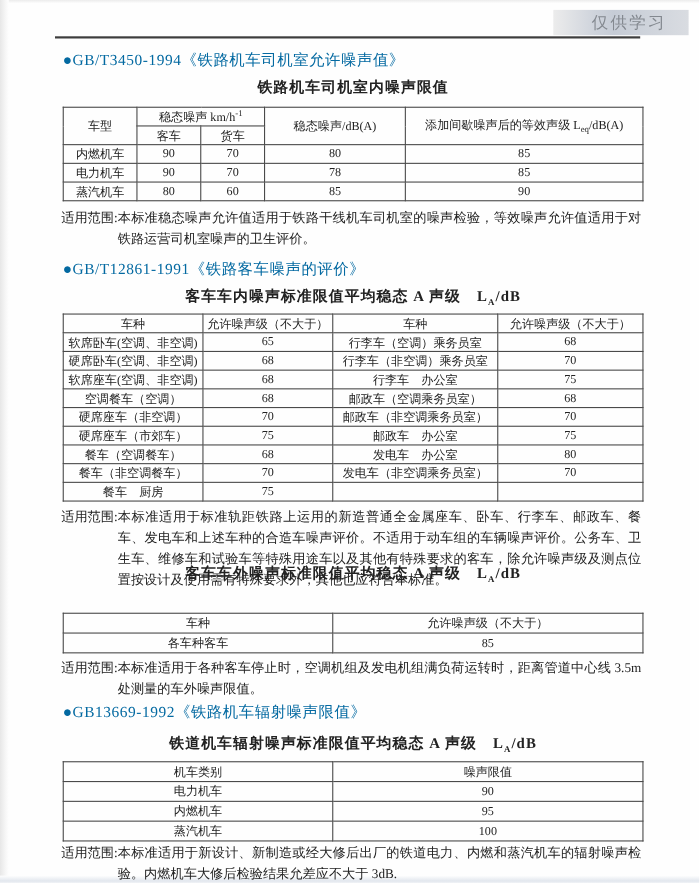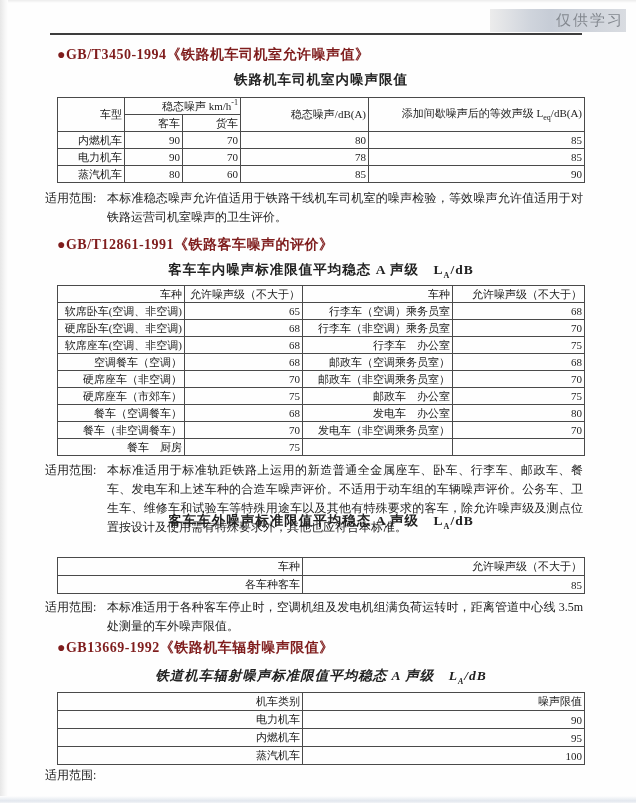--- a/index.html
+++ b/index.html
@@ -19,59 +19,59 @@
   .edge-bottom {
     position:absolute; left:0; right:0; bottom:0; height:7px;
     background:linear-gradient(180deg,#fefefe 0%,#e2e7ee 70%,#f3f5f8 100%);
   }
   .edge-top {
     position:absolute; left:0; right:0; top:0; height:3px;
     background:linear-gradient(180deg,#ececec,#fefefe);
   }
   .watermark {
     position:absolute; top:9px; right:10px;
-    width:136px; height:23px;
+    width:123px; height:23px;
     background:linear-gradient(90deg,#ececec 0%,#cfd4dc 30%,#c6ccd6 45%,#d9dce1 100%);
     display:flex; align-items:center; justify-content:flex-end;
-    padding-right:2px;
+    padding-right:20px;
     font-family:"Liberation Sans","DejaVu Sans",sans-serif;
     font-size:15px; letter-spacing:2px; color:#83888f;
   }
   .top-rule {
     position:absolute; top:33px; left:50px; width:532px;
     border-top:2px solid #3d3d3d;
   }
   .abs { position:absolute; left:57px; width:528px; }
   .gb-heading {
-    font-size:14px; font-weight:bold; letter-spacing:0.5px; color:#7f1d1d;
+    font-size:14px; font-weight:normal; letter-spacing:0.5px; color:#0369a1;
   }
   .tbl-title {
     font-size:13.5px; font-weight:600; text-align:center; color:#222;
     letter-spacing:1px;
   }
   table.t {
     border-collapse:collapse; table-layout:fixed; width:528px;
-    font-size:11px; color:#222; text-align:right;
+    font-size:11px; color:#222; text-align:center;
   }
   table.t td {
     border:1px solid #4a4a4a; padding:0 2px; vertical-align:middle;
     overflow:hidden; white-space:nowrap;
   }
   .t1 tr { height:17px; }
   .t2 tr { height:17px; }
   .t3 tr { height:18px; }
   .t4 tr { height:18px; }
   sup.small { font-size:8px; }
   sub.small { font-size:8px; }
   .scope {
     position:absolute; left:45px; width:538px;
     display:flex; align-items:flex-start;
     font-size:12px; line-height:19px; color:#222;
   }
-  .scope .scope-label { flex:0 0 62px; white-space:nowrap; }
+  .scope .scope-label { flex:0 0 62px; white-space:nowrap;text-align:right; }
   .scope .scope-text { flex:1; text-align:justify; }
 </style>
 </head>
 <body>
 
 <div class="page">
   <div class="edge-top"></div>
   <div class="edge-left"></div>
   <div class="edge-bottom"></div>
 
@@ -232,21 +232,21 @@
   </tbody>
     </table>
 
   <div class="scope" style="top:598px;">
     <span class="scope-label">适用范围:</span>
     <span class="scope-text">本标准适用于各种客车停止时，空调机组及发电机组满负荷运转时，距离管道中心线 3.5m 处测量的车外噪声限值。</span>
   </div>
 
   <div class="abs gb-heading" style="top:639px;">●GB13669-1992《铁路机车辐射噪声限值》</div>
 
-  <div class="abs tbl-title" style="top:667px;font-style:italic;"><span>铁道机车辐射噪声标准限值平均稳态 A 声级　L</span><sub class="small">A</sub><span>/dB</span></div>
+  <div class="abs tbl-title" style="top:667px;"><span>铁道机车辐射噪声标准限值平均稳态 A 声级　L</span><sub class="small">A</sub><span>/dB</span></div>
 
   <table class="t t4 abs" style="top:692px;">
     <colgroup>
       <col style="width:245px">
         <col>
     </colgroup>
     <tbody>
         <tr>
       <td>机车类别</td>
       <td>噪声限值</td>
@@ -261,14 +261,15 @@
     </tr>
     <tr>
       <td>蒸汽机车</td>
       <td>100</td>
     </tr>
   </tbody>
     </table>
 
   <div class="scope" style="top:766px;">
     <span class="scope-label">适用范围:</span>
+    <span class="scope-text">本标准适用于新设计、新制造或经大修后出厂的铁道电力、内燃和蒸汽机车的辐射噪声检验。内燃机车大修后检验结果允差应不大于 3dB.</span>
   </div>
 </div>
 
 </body></html>

